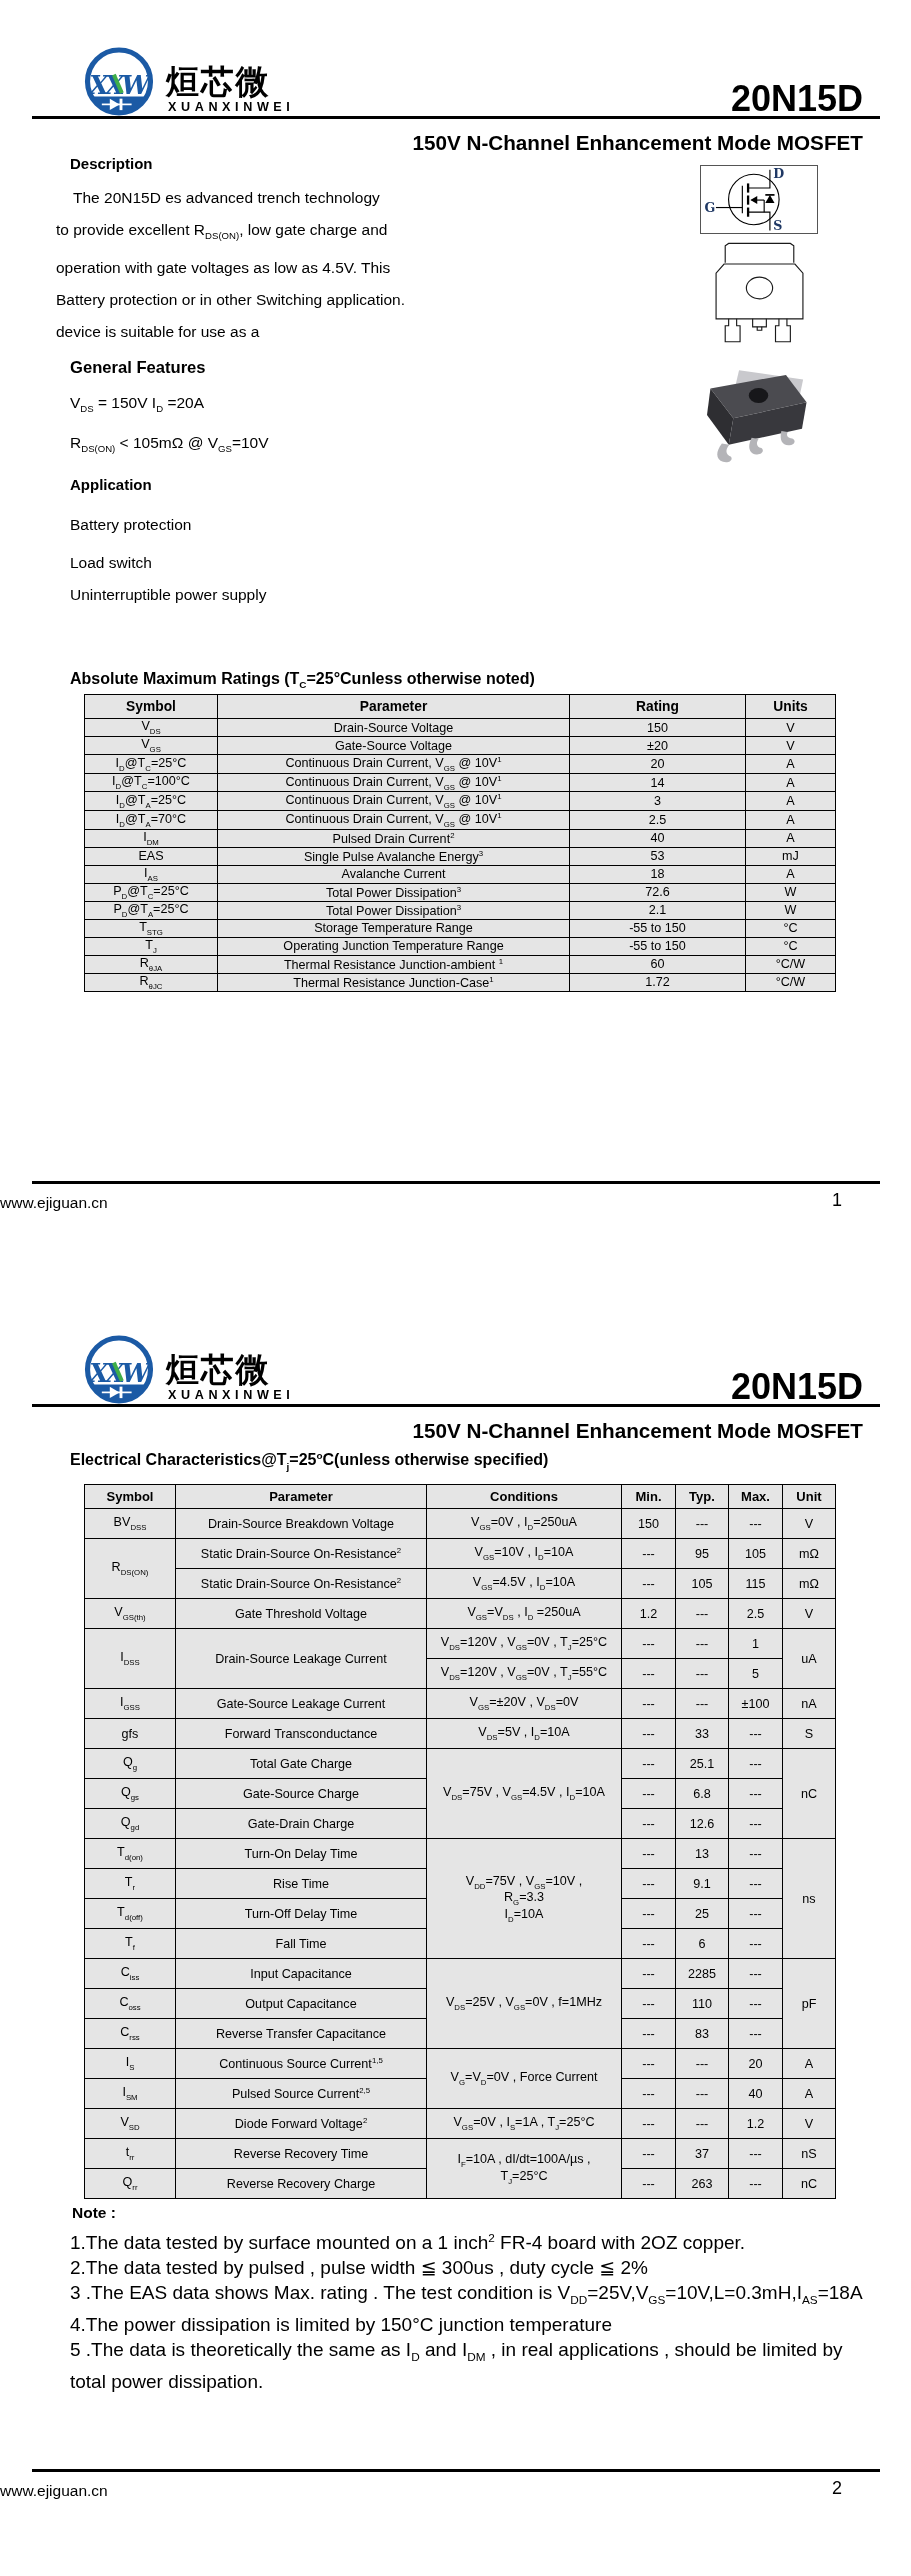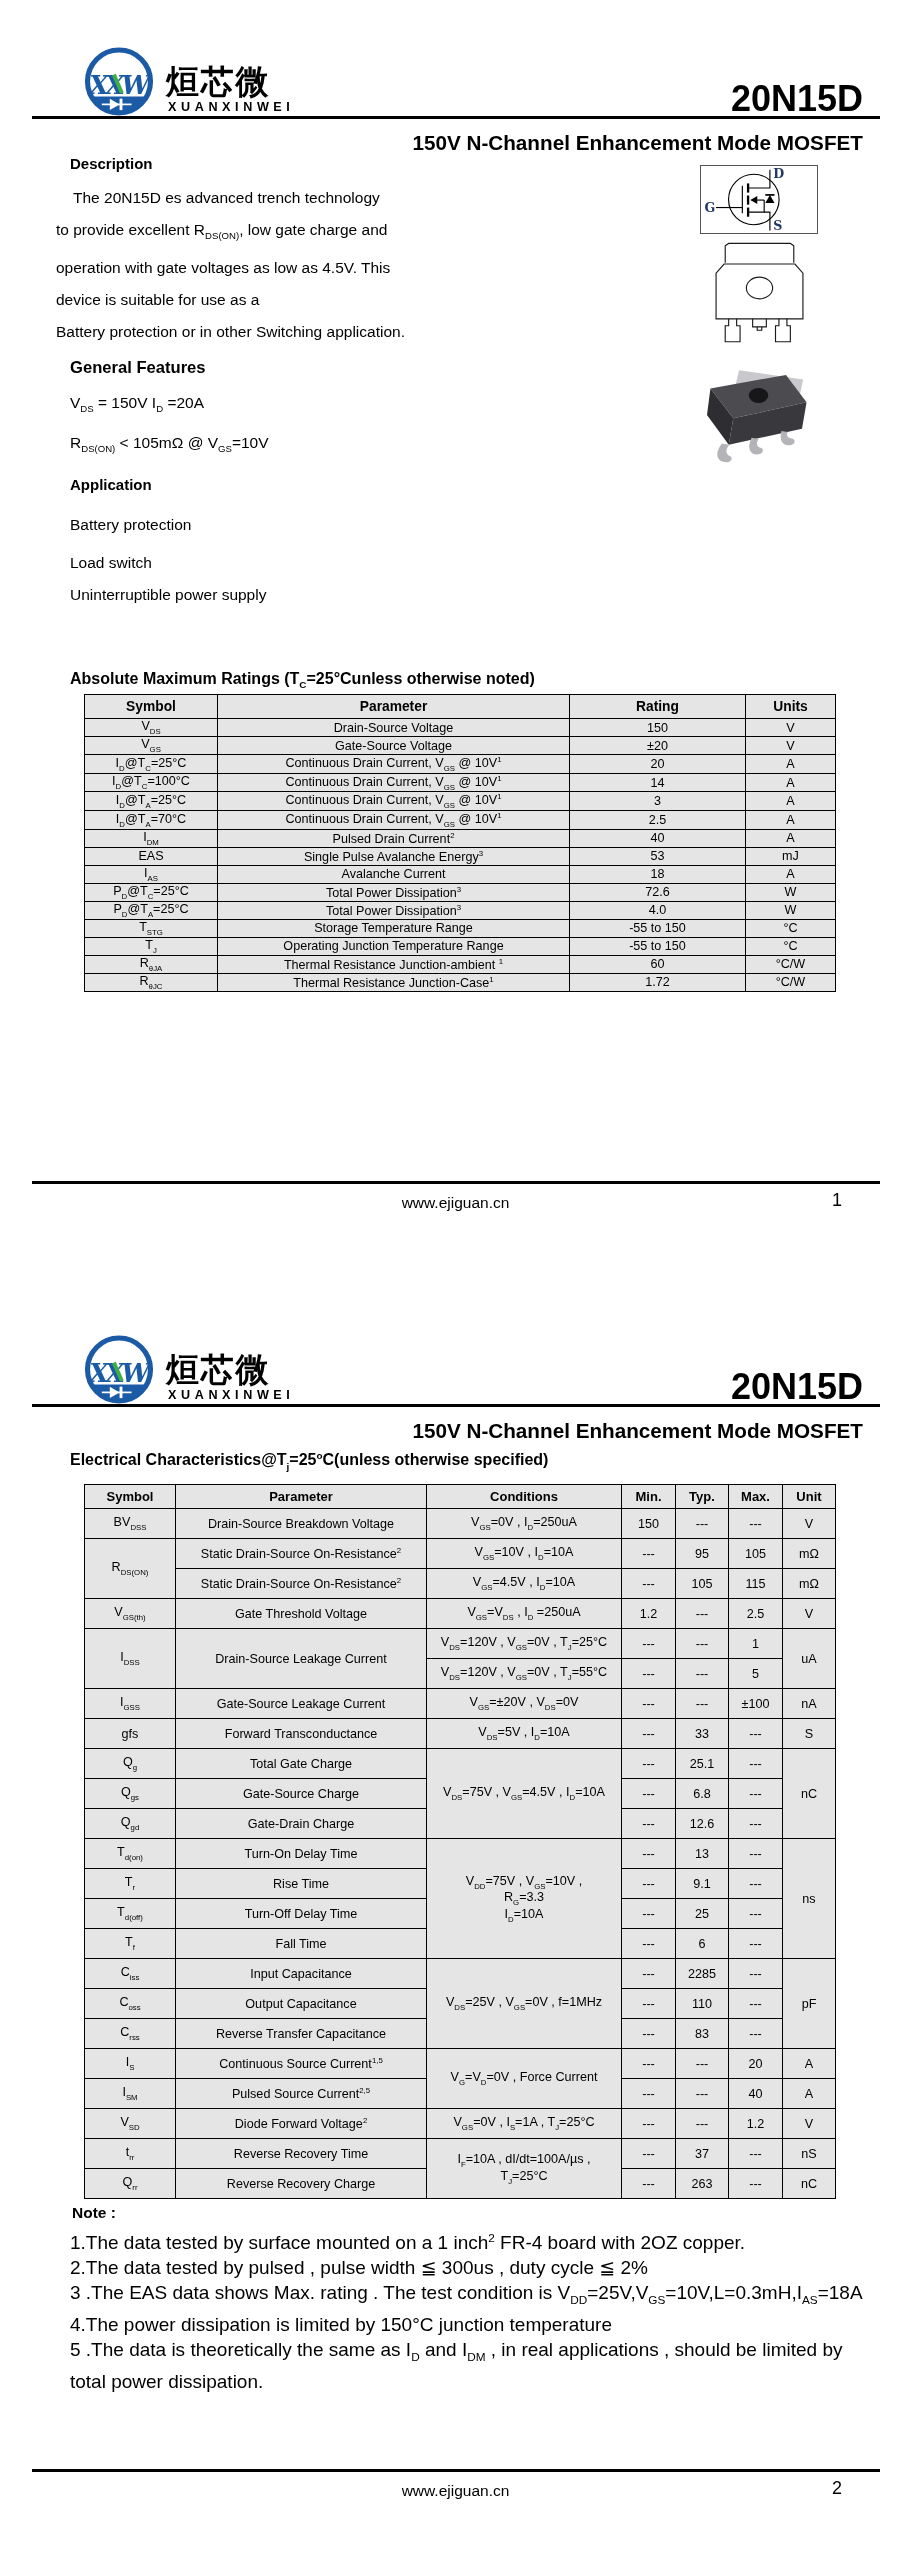--- a/index.html
+++ b/index.html
@@ -33,21 +33,21 @@
   table.t thead th{font-weight:700;border-bottom:1.7px solid #000;height:23px;}
   table.t1{font-size:12.6px;}  table.t1 thead th{font-size:13.8px;}
   table.t1 tbody tr{height:18px;}
   table.t2{font-size:12.6px;}  table.t2 thead th{font-size:13px;}
   table.t2 tbody tr{height:30px;}
   td.l{text-align:left;}
   
   .notes{position:absolute;left:70px;top:937px;width:803px;font-size:19px;line-height:25px;}
   .note-item{margin:0;}
   
-  .footer-site{position:absolute;left:0;top:1194px;width:100%;text-align:center;font-size:15.5px;}
+  .footer-site{position:absolute;left:0;top:1194px;width:100%;font-size:15.5px;}
   .footer-page{position:absolute;right:69px;top:1190px;font-size:18px;}
 </style>
 </head>
 <body>
 
 <section class="page">
 
   <div class="logo">
     <svg class="emblem" width="76" height="79" viewBox="0 0 132 138">
       <circle cx="66" cy="62" r="55" fill="#ffffff" stroke="#1b5aa5" stroke-width="9"></circle>
@@ -64,22 +64,22 @@
 
   <div class="part-number">20N15D</div>
   <div class="rule" style="top:116px;"></div>
   <div class="doc-subtitle">150V N-Channel Enhancement Mode MOSFET</div>
 
   <div class="h-sec" style="left:70px;top:155px;">Description</div>
   <div class="desc">
     <div class="dline indent">The  20N15D es advanced trench technology</div>
     <div class="dline">to provide excellent R<sub>DS(ON)</sub>, low gate charge and</div>
     <div class="dline">operation with gate voltages as low as 4.5V. This</div>
+    <div class="dline">Battery protection or in other Switching application.</div>
     <div class="dline">device is suitable for use as a</div>
-    <div class="dline">Battery protection or in other Switching application.</div>
   </div>
 
   <div class="h-sec h-gf" style="left:70px;top:358px;">General Features</div>
   <div class="bodyline" style="top:394px;">V<sub>DS</sub> = 150V  I<sub>D</sub> =20A</div>
   <div class="bodyline" style="top:434px;">R<sub>DS(ON)</sub> &lt; 105mΩ @ V<sub>GS</sub>=10V</div>
 
   <div class="h-sec" style="left:70px;top:476px;">Application</div>
   <div class="bodyline" style="top:516px;">Battery protection</div>
   <div class="bodyline" style="top:554px;">Load switch</div>
   <div class="bodyline" style="top:586px;">Uninterruptible power supply</div>
@@ -204,21 +204,21 @@
         </tr>
       <tr>
           <td>P<sub>D</sub>@T<sub>C</sub>=25°C</td>
           <td>Total Power Dissipation<sup>3</sup></td>
           <td>72.6</td>
           <td>W</td>
         </tr>
       <tr>
           <td>P<sub>D</sub>@T<sub>A</sub>=25°C</td>
           <td>Total Power Dissipation<sup>3</sup></td>
-          <td>4.0</td>
+          <td>2.1</td>
           <td>W</td>
         </tr>
       <tr>
           <td>T<sub>STG</sub></td>
           <td>Storage Temperature Range</td>
           <td>-55 to 150</td>
           <td>°C</td>
         </tr>
       <tr>
           <td>T<sub>J</sub></td>

